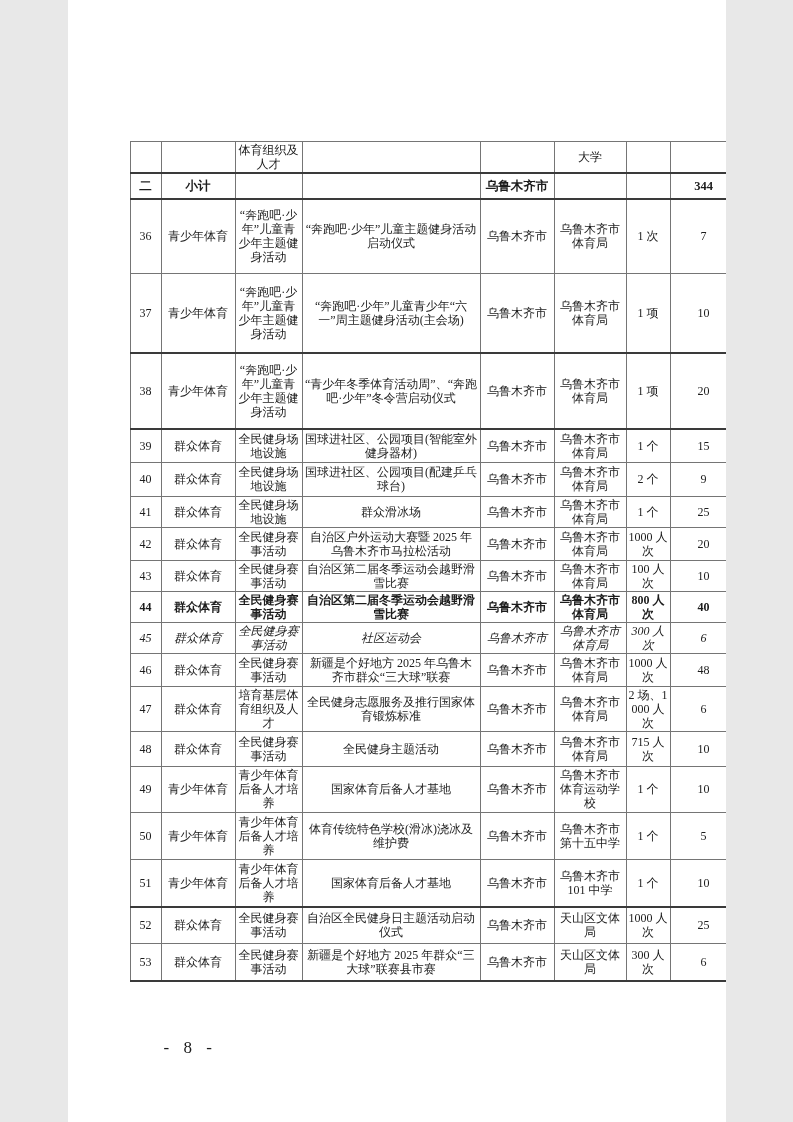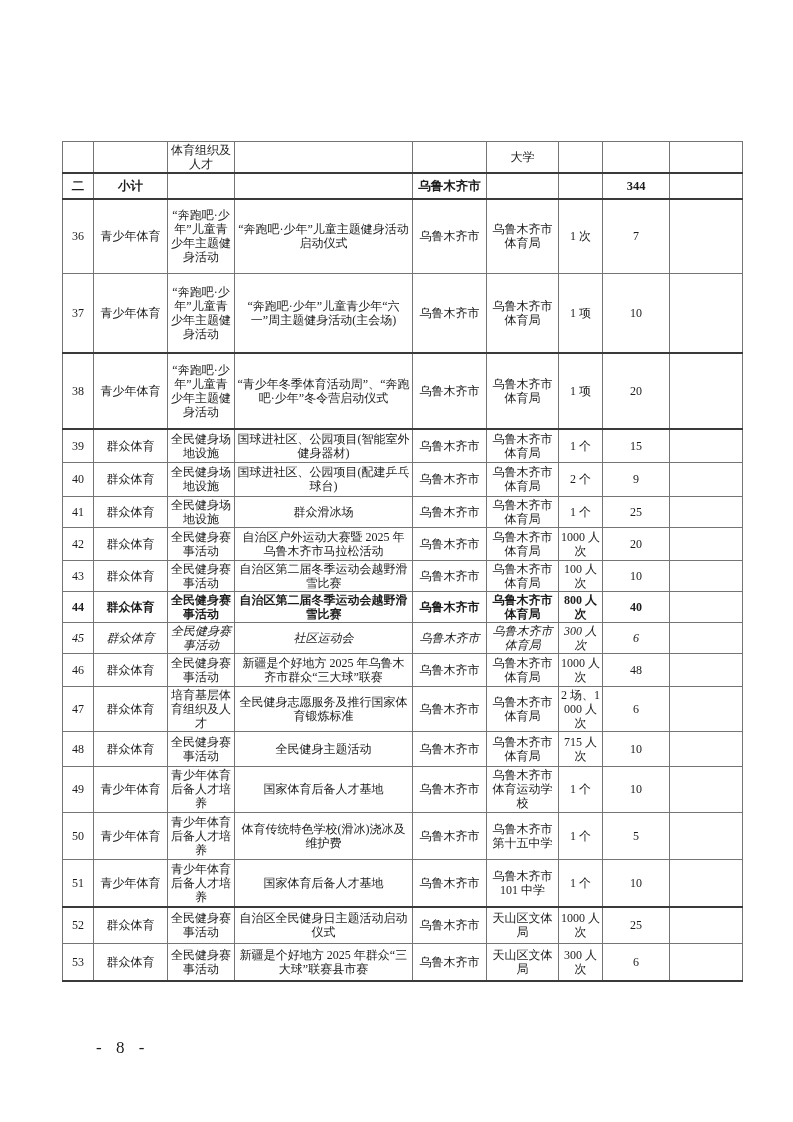--- a/index.html
+++ b/index.html
@@ -1,18 +1,18 @@
 <!DOCTYPE html>
 <html><head>
 <meta charset="utf-8">
 <style>
   html,body{margin:0;padding:0;background:#e8e8e8;}
   .page{
     position:relative;
-    width:793px;height:1122px;
+    width:658px;height:1122px;
     margin:0 auto;
     background:#ffffff;
     font-family:"Liberation Serif","DejaVu Serif",serif;
     color:#1c1c1c;
     overflow:hidden;
   }
   table.doc-table{
     position:absolute;
     left:62px;top:141px;
     width:680px;

